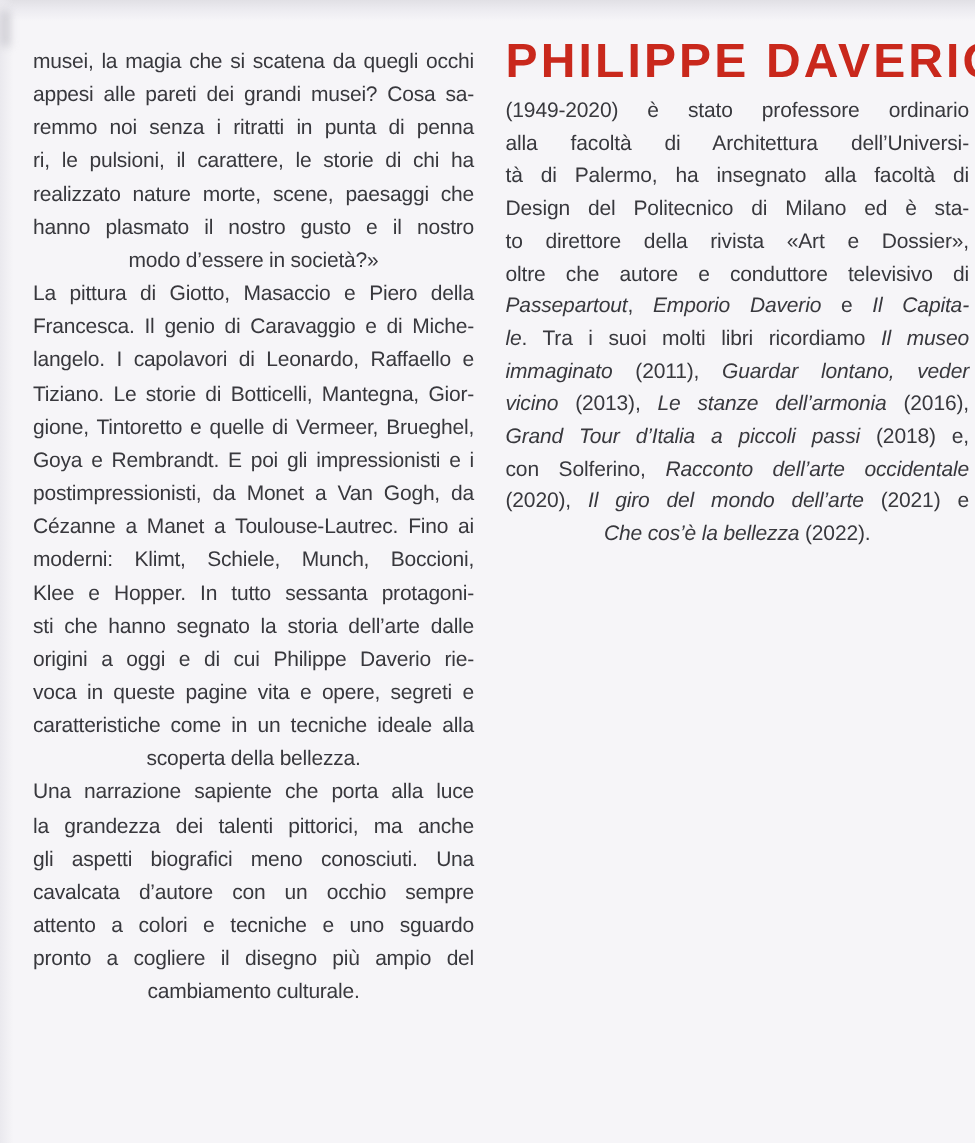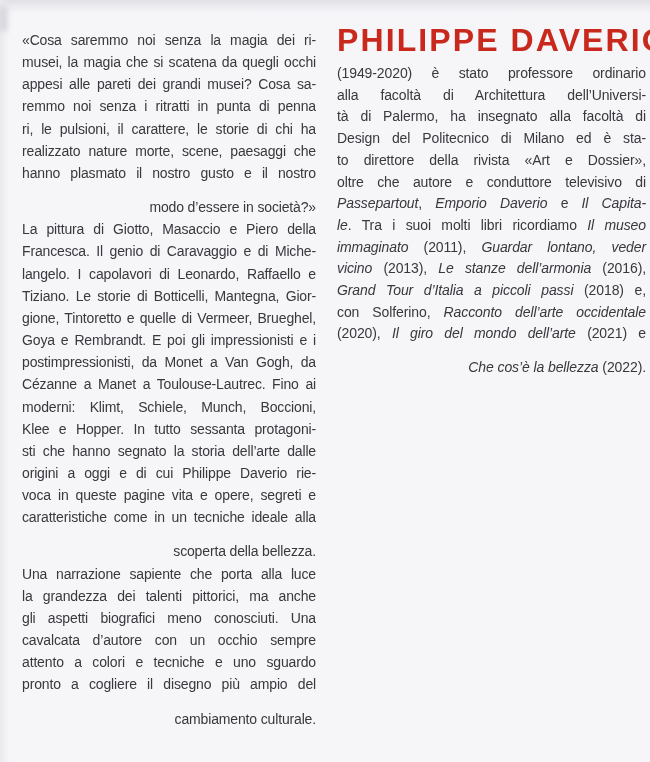--- a/index.html
+++ b/index.html
@@ -54,42 +54,41 @@
     line-height: 22.16px;
     letter-spacing: -0.15px;
     color: #38383d;
     white-space: normal;
   }
   .col-right .tline {
     line-height: 21.7px;
     letter-spacing: -0.1px;
   }
   .jline { text-align: justify; text-align-last: justify; }
-  .lline { text-align: right; margin-top: 12px; }
+  .lline { text-align: center; }
   .it { font-style: italic; }
   .author-title {
     font-size: 32px;
     font-weight: bold;
     color: #c9281c;
     letter-spacing: 2.1px;
     line-height: 33px;
     margin: 0 0 6px 0;
     white-space: nowrap;
   }
 </style>
 </head>
 <body>
 
 <div class="page">
   <div class="scan-edge-top"></div>
   <div class="scan-edge-left"></div>
   <div class="scan-smudge-tl"></div>
 
   <div class="col-left" id="leftCol">
-      <div class="tline jline">«Cosa saremmo noi senza la magia dei ri-</div>
       <div class="tline jline">musei, la magia che si scatena da quegli occhi</div>
       <div class="tline jline">appesi alle pareti dei grandi musei? Cosa sa-</div>
       <div class="tline jline">remmo noi senza i ritratti in punta di penna</div>
       <div class="tline jline">ri, le pulsioni, il carattere, le storie di chi ha</div>
       <div class="tline jline">realizzato nature morte, scene, paesaggi che</div>
       <div class="tline jline">hanno plasmato il nostro gusto e il nostro</div>
       <div class="tline lline">modo d’essere in società?»</div>
       <div class="tline jline">La pittura di Giotto, Masaccio e Piero della</div>
       <div class="tline jline">Francesca. Il genio di Caravaggio e di Miche-</div>
       <div class="tline jline">langelo. I capolavori di Leonardo, Raffaello e</div>

